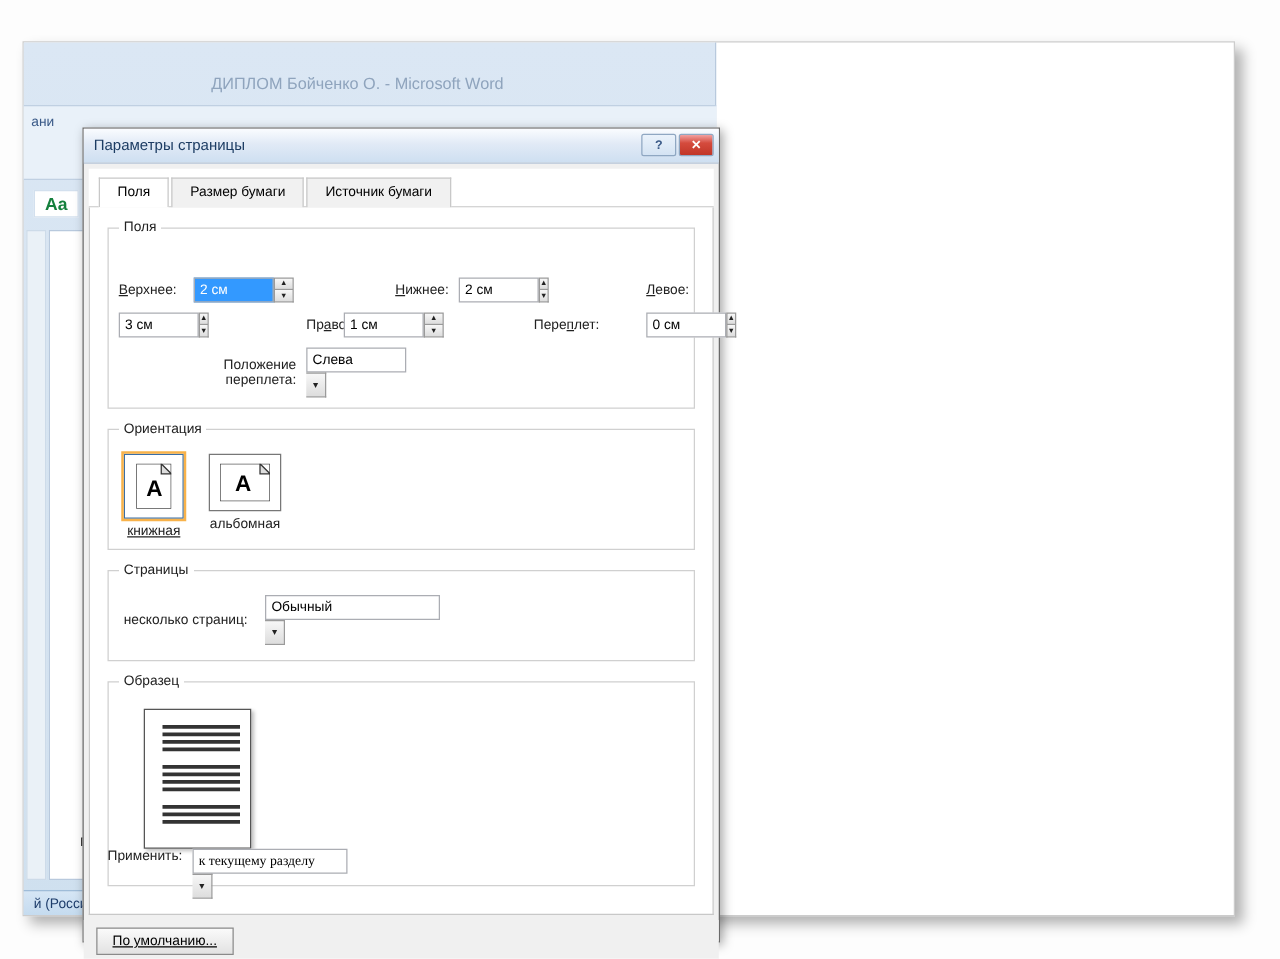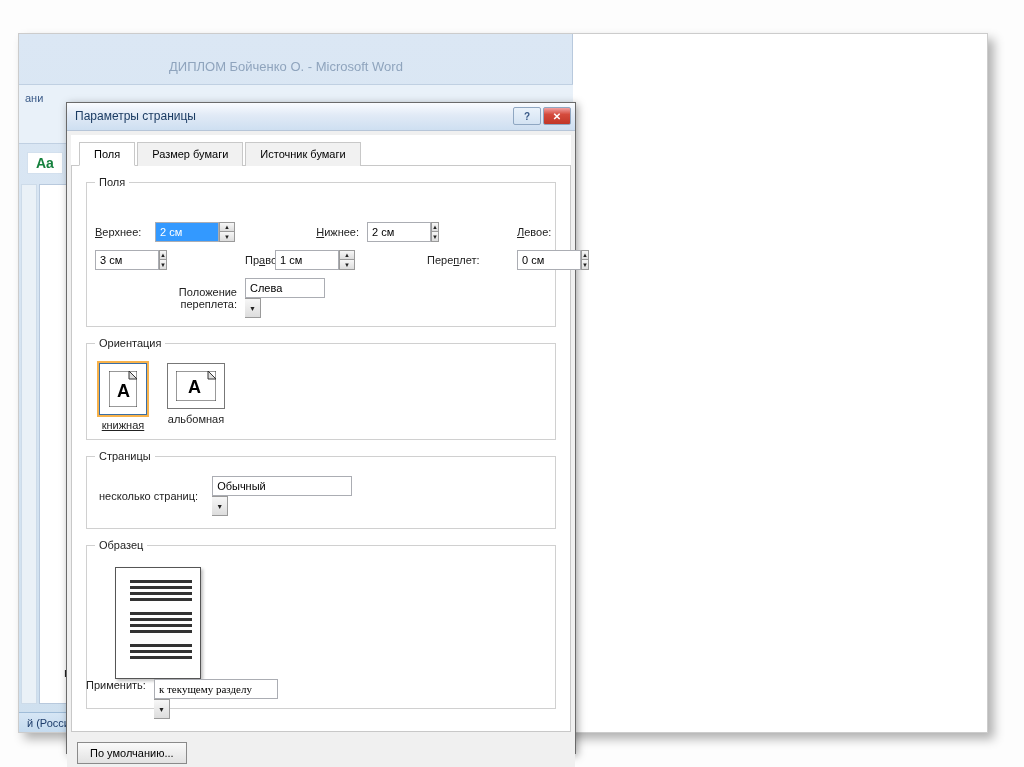--- a/index.html
+++ b/index.html
@@ -59,21 +59,21 @@
   
   .pages-row { display: flex; align-items: center; gap: 14px; padding: 4px; }
   
   .preview-box { width: 86px; height: 112px; border: 1px solid #555; background: #fff; margin: 6px 0 0 20px; box-shadow: 2px 2px 3px rgba(0,0,0,0.25); padding: 12px 8px 8px 14px; }
   .pv-line { height: 3px; background: #333; margin-bottom: 3px; }
   .pv-gap { height: 8px; }
   
   .apply-row { position: absolute; left: 14px; bottom: 12px; display: flex; align-items: flex-start; gap: 8px; }
   
   .dialog-btns { display: flex; justify-content: space-between; padding: 6px 10px 8px 10px; background: #f0f0f0; }
-  .dbtn { min-width: 74px; height: 22px; font-size: 11px; border: 1px solid #8a8a8a; background: linear-gradient(#fafafa,#e2e2e2); cursor: pointer; padding: 0 12px; }
+  .dbtn { min-width: 74px; height: 22px; font-size: 11px; border: 1px solid #8a8a8a; background: linear-gradient(#fafafa,#e2e2e2); cursor: pointer; padding: 0 12px; text-decoration: underline; }
   .dbtn.ok { outline: 1px solid #4a83c0; }
 </style>
 </head>
 <body>
 
 <div class="slide-frame">
   <div class="word-bg">
     <div class="word-title">ДИПЛОМ Бойченко О. - Microsoft Word</div>
     <div class="ribbon-strip"></div>
     <div class="ribbon-bit">ани</div>

